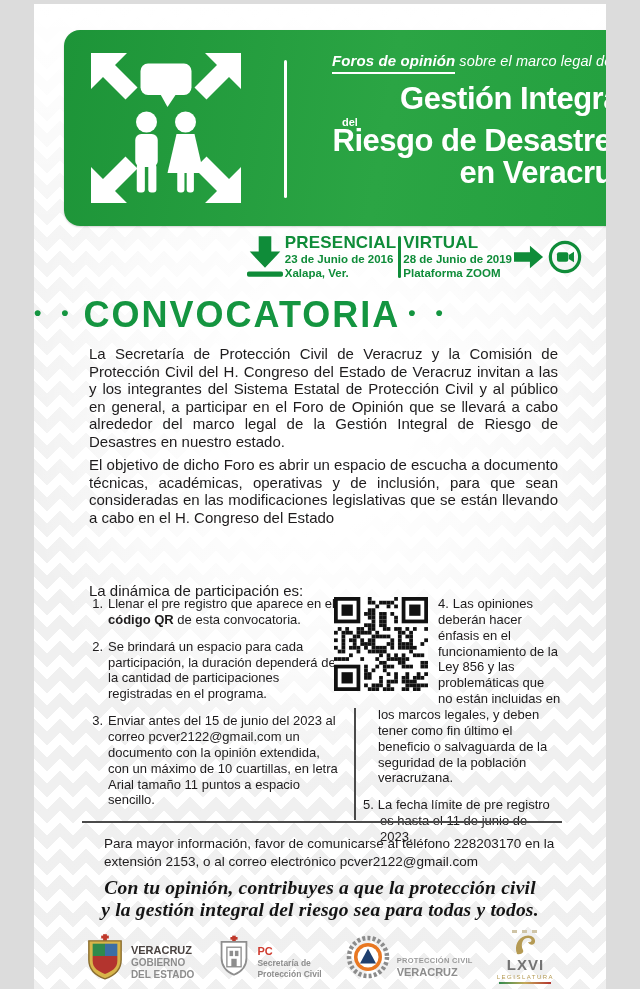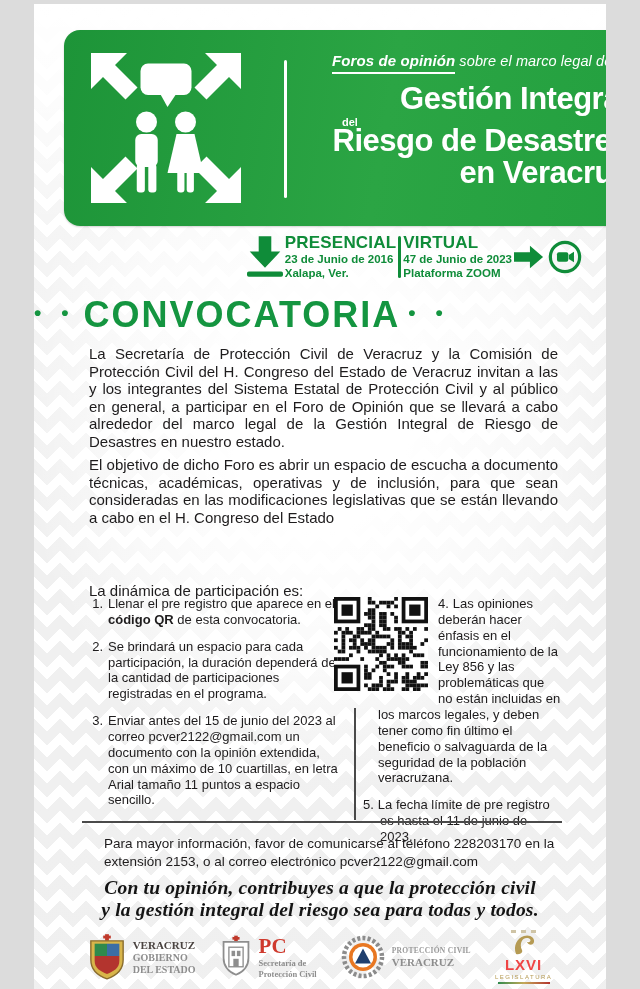--- a/index.html
+++ b/index.html
@@ -83,29 +83,29 @@
 
   
   .h-rule{position:absolute;left:48px;right:44px;top:817px;height:2px;background:var(--rule);}
   .contact{position:absolute;left:70px;right:42px;top:831px;font-size:13.5px;line-height:1.3;color:var(--ink);}
   .slogan{
     position:absolute;left:0;right:0;top:873px;text-align:center;
     font-family:"Liberation Serif",serif;font-weight:bold;font-style:italic;
     font-size:19.5px;line-height:1.12;color:#141414;letter-spacing:.2px;
   }
   .logos{position:absolute;left:0;right:0;top:926px;display:flex;justify-content:center;align-items:center;gap:24px;}
-  .logo{display:flex;align-items:center;gap:7px;font-family:Liberation Serif, serif;}
+  .logo{display:flex;align-items:flex-end;gap:7px;}
   .logo-col{display:flex;flex-direction:column;align-items:center;gap:1px;}
   .gob-name{font-size:11px;font-weight:bold;color:#4a4340;line-height:1.1;}
   .gob-sub{font-size:10px;color:#8d8d8d;font-weight:bold;line-height:1.1;}
-  .pc-abbr{font-size:21px;font-weight:bold;color:#cf3a2e;line-height:1;}
+  .pc-abbr{font-size:11px;font-weight:bold;color:#cf3a2e;line-height:1;}
   .pc-sub{font-size:8.5px;color:#8d8d8d;font-weight:bold;line-height:1.2;}
   .pcv-top{font-size:7.5px;color:#9a9a9a;font-weight:bold;letter-spacing:.3px;line-height:1.2;}
   .pcv-main{font-size:11px;color:#8d8d8d;font-weight:bold;line-height:1.2;}
-  .lxvi-abbr{font-size:15px;font-weight:bold;color:#ef4444;letter-spacing:1px;line-height:1;}
+  .lxvi-abbr{font-size:15px;font-weight:bold;color:#737373;letter-spacing:1px;line-height:1;}
   .lxvi-sub{font-size:6px;color:#b59a53;letter-spacing:1.5px;line-height:1.4;}
   .lxvi-bar{width:52px;height:2px;background:linear-gradient(90deg,#2f8a4c,#c5a959,#b3342e);}
 </style>
 </head>
 <body>
 
 <div class="poster">
   <div class="bg-pattern"></div>
 
   <div class="header">
@@ -147,21 +147,21 @@
       <rect x="0" y="39" width="40" height="6" rx="2"></rect>
     </svg>
     <div class="sch-block">
       <div class="sch-title">PRESENCIAL</div>
       <div class="sch-line">23 de Junio de 2016</div>
       <div class="sch-line">Xalapa, Ver.</div>
     </div>
     <div class="sch-divider"></div>
     <div class="sch-block">
       <div class="sch-title">VIRTUAL</div>
-      <div class="sch-line">47 de Junio de 2023</div>
+      <div class="sch-line">28 de Junio de 2019</div>
       <div class="sch-line">Plataforma ZOOM</div>
     </div>
     <div class="sch-icons">
       <svg width="30" height="26" viewBox="0 0 32 26" fill="#0f8c39">
         <polygon points="0,8 17,8 17,1 31,13 17,25 17,18 0,18"></polygon>
       </svg>
       <svg width="34" height="34" viewBox="0 0 36 36">
         <circle cx="18" cy="18" r="15.5" fill="none" stroke="#0f8c39" stroke-width="3.4"></circle>
         <rect x="9.5" y="13" width="12" height="10" rx="2" fill="#0f8c39"></rect>
         <polygon points="22,16 27.5,12.5 27.5,23.5 22,20" fill="#0f8c39"></polygon>

